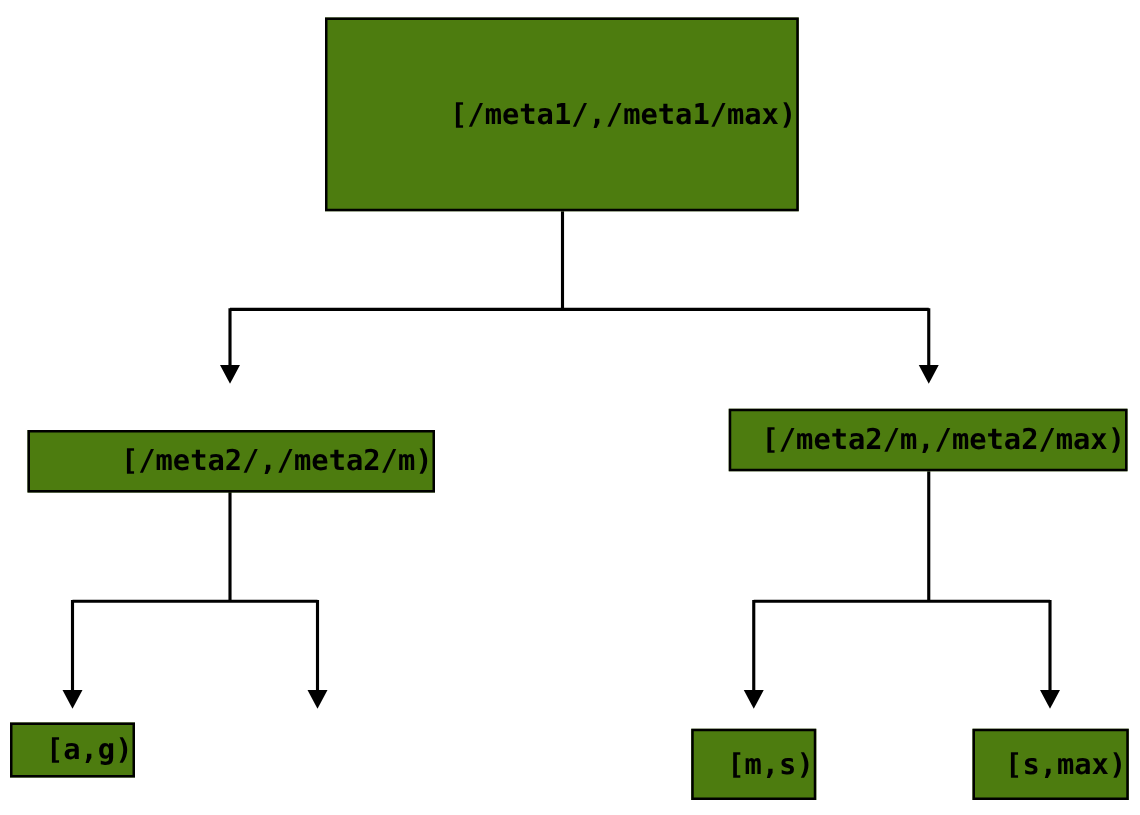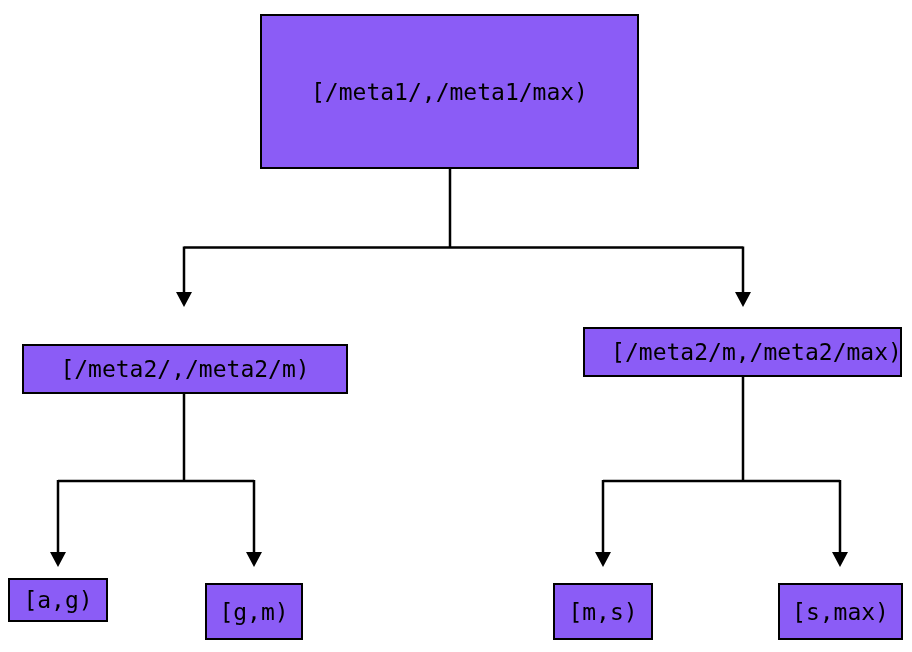--- a/index.html
+++ b/index.html
@@ -28,26 +28,26 @@
     fill: none;
   }
   .arrowhead {
     fill: #000000;
     stroke: none;
   }
   .node {
     position: absolute;
     box-sizing: border-box;
     border: 2.5px solid #000000;
-    background: #8b5cf6;
+    background: #4d7c0f;
     color: #000000;
     display: flex;
     align-items: center;
-    justify-content: center;
-    font-weight: normal;
+    justify-content: flex-end;
+    font-weight: bold;
     font-size: 23px;
     white-space: nowrap;
   }
   .n-root       { left: 260px; top: 14px;  width: 379px; height: 155px; }
   .n-meta2-low  { left: 22px;  top: 344px; width: 326px; height: 50px; }
   .n-meta2-high { left: 583px; top: 327px; width: 319px; height: 50px; padding-left: 28px; }
   .n-leaf-ag    { left: 8px;   top: 578px; width: 100px; height: 44px; }
   .n-leaf-gm    { left: 205px; top: 583px; width: 98px;  height: 57px; }
   .n-leaf-ms    { left: 553px; top: 583px; width: 100px; height: 57px; }
   .n-leaf-smax  { left: 778px; top: 583px; width: 125px; height: 57px; }
@@ -81,23 +81,20 @@
   </div>
 
   <div class="node n-meta2-high">
     <span>[/meta2/m,/meta2/max)</span>
   </div>
 
   <div class="node n-leaf-ag">
     <span>[a,g)</span>
   </div>
 
-  <div class="node n-leaf-gm">
-    <span>[g,m)</span>
-  </div>
 
   <div class="node n-leaf-smax">
     <span>[s,max)</span>
   </div>
 
   <div class="node n-leaf-ms">
     <span>[m,s)</span>
   </div>
 
 </div>

